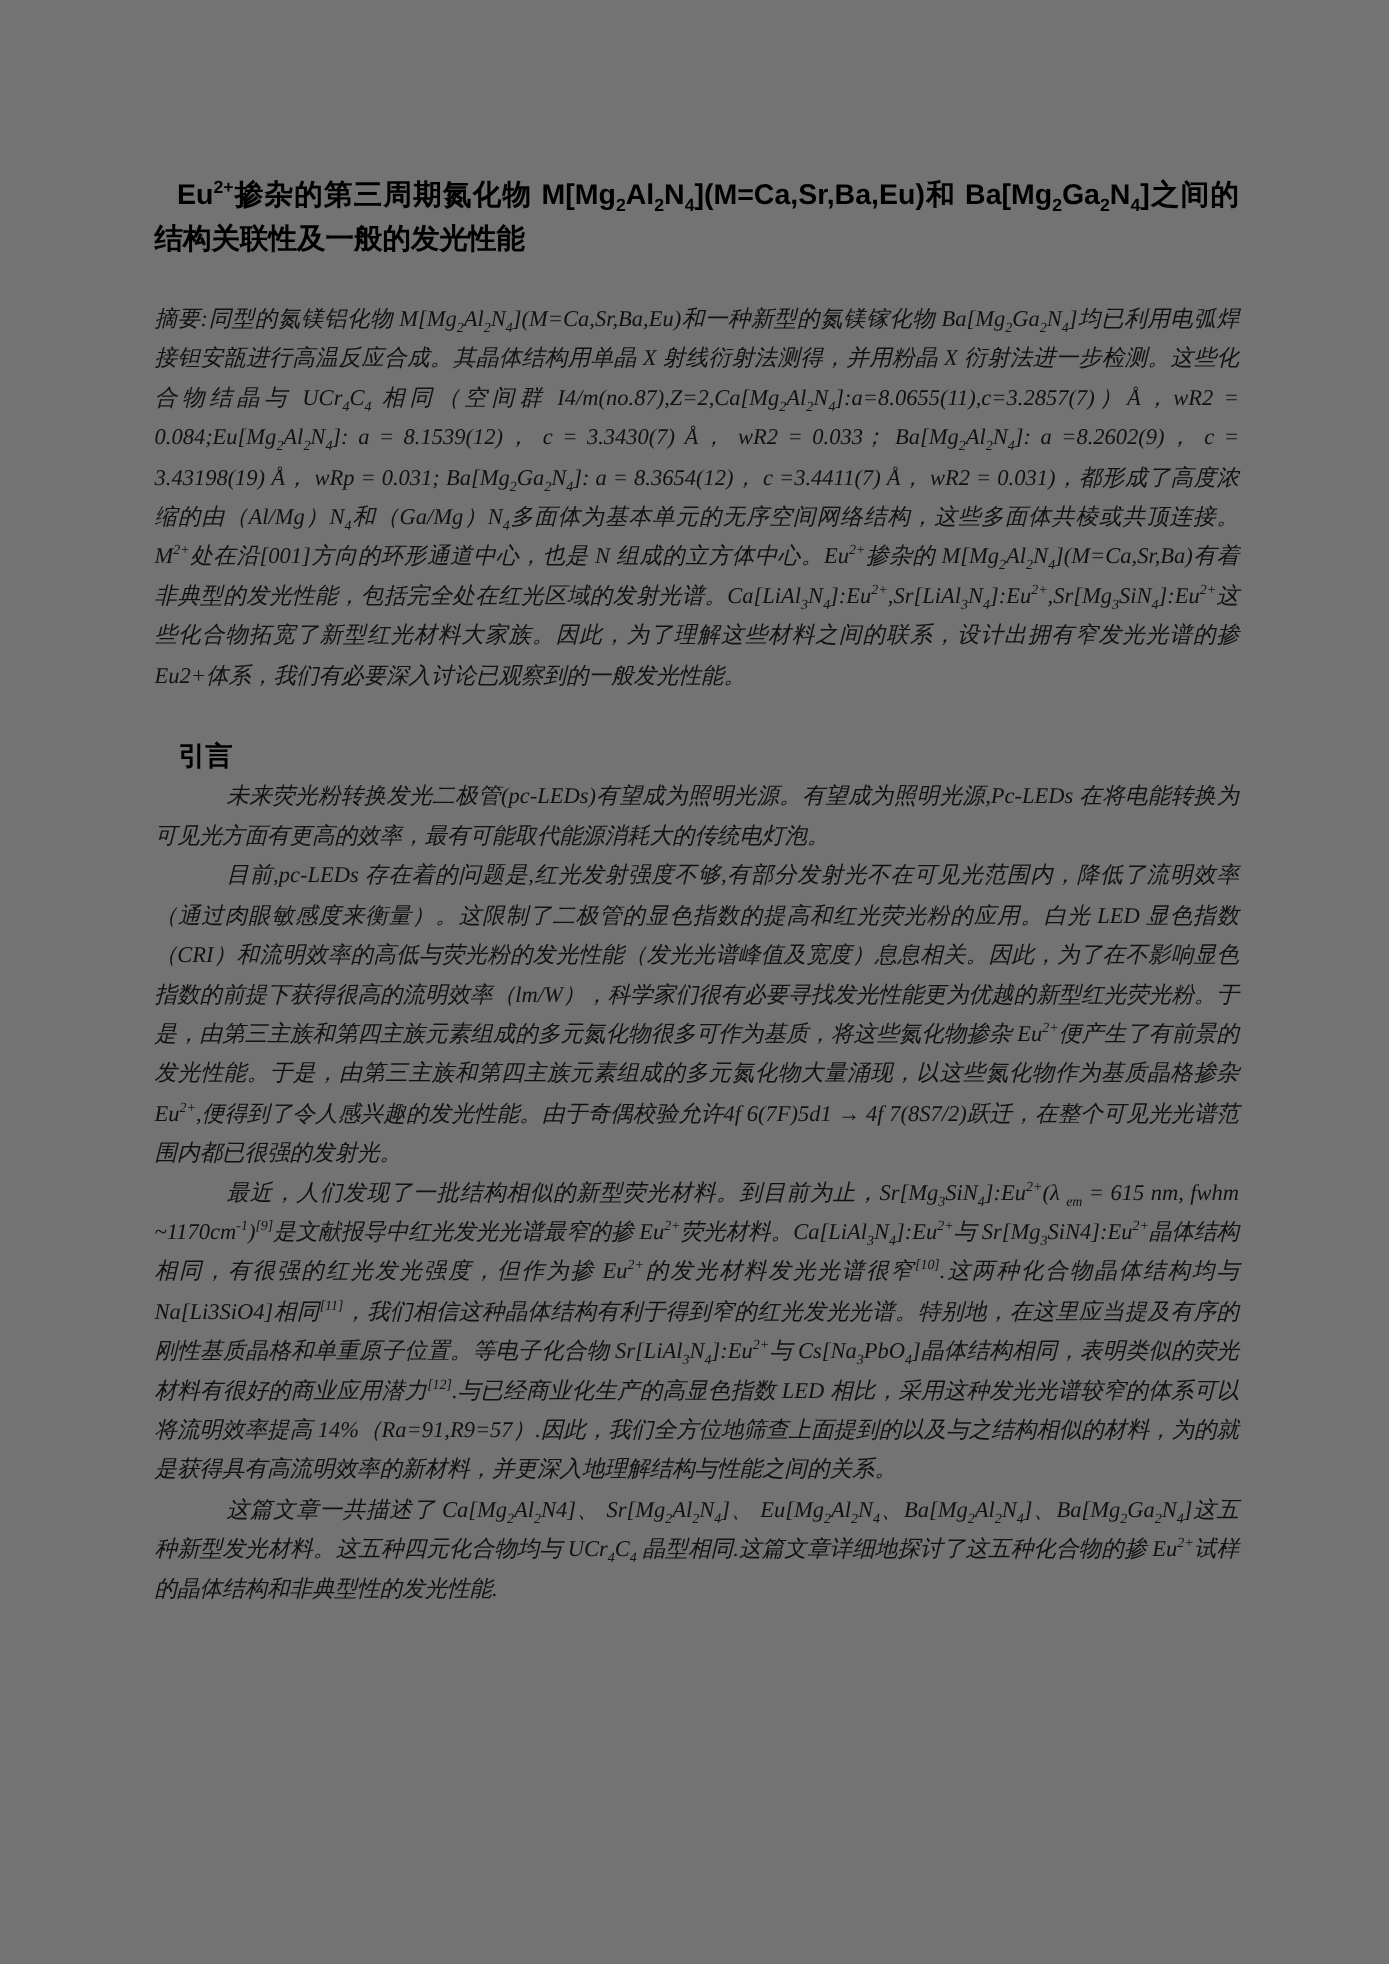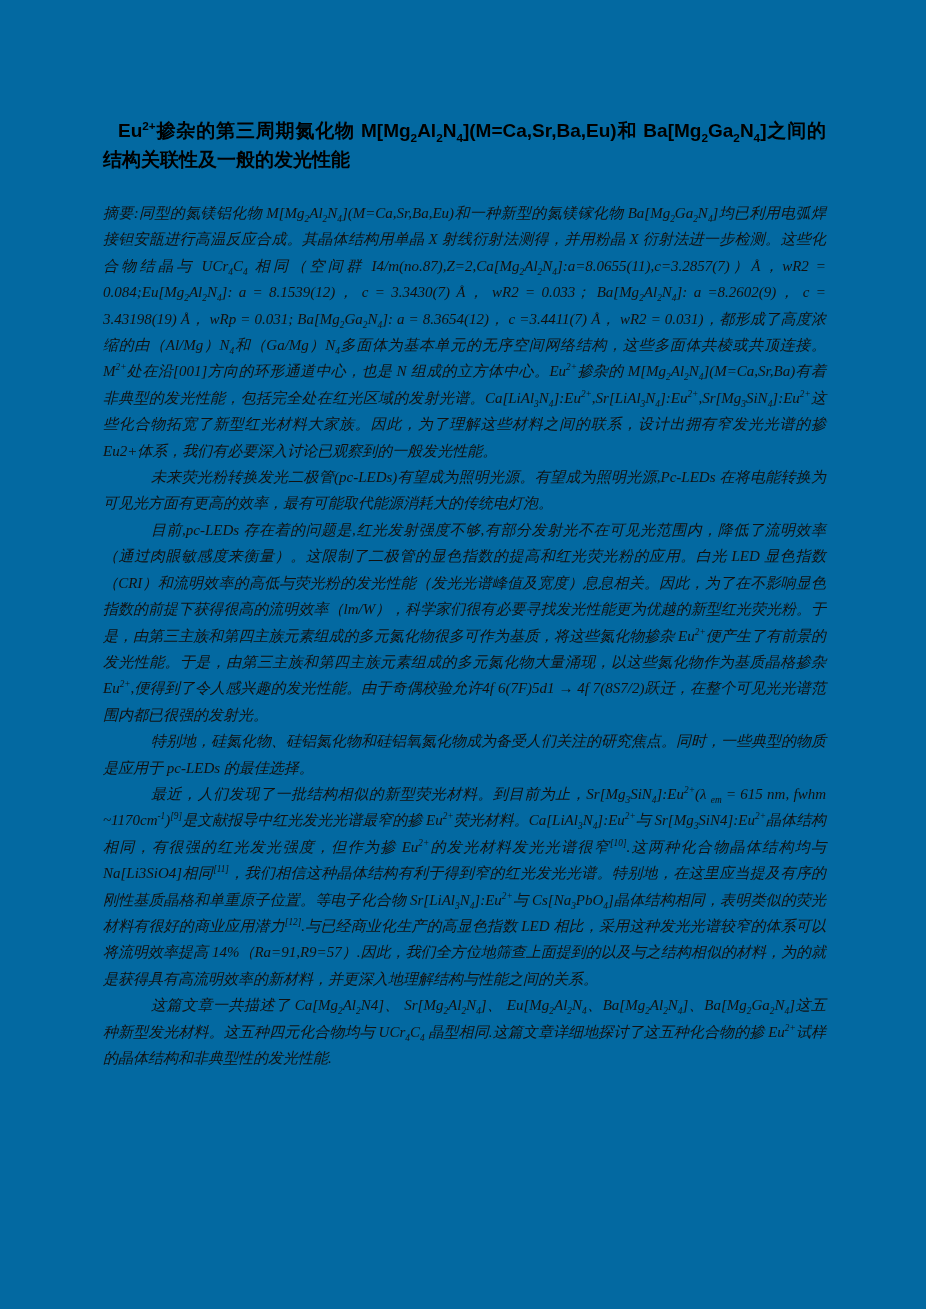--- a/index.html
+++ b/index.html
@@ -1,21 +1,21 @@
 <!DOCTYPE html>
 <html lang="zh"><head>
 <meta charset="utf-8">
 <style>
   html,body { margin:0; padding:0; background:#ffffff; }
   .page {
     position:relative;
     box-sizing:border-box;
     width:926px;
     height:1309px;
-    background:#0369a1;
+    background:#737373;
     padding:116px 100px 0 103px;
     color:#111111;
     overflow:hidden;
   }
   .doc-title {
     font-family:"Liberation Sans", sans-serif;
     font-weight:700;
     font-size:19px;
     line-height:29px;
     color:#000000;
@@ -49,25 +49,25 @@
 </style>
 </head>
 <body>
 
 <div class="page">
 
   <h1 class="doc-title">Eu<sup>2+</sup>掺杂的第三周期氮化物 M[Mg<sub>2</sub>Al<sub>2</sub>N<sub>4</sub>](M=Ca,Sr,Ba,Eu)和 Ba[Mg<sub>2</sub>Ga<sub>2</sub>N<sub>4</sub>]之间的结构关联性及一般的发光性能</h1>
 
   <p class="para">摘要:同型的氮镁铝化物 M[Mg<sub>2</sub>Al<sub>2</sub>N<sub>4</sub>](M=Ca,Sr,Ba,Eu)和一种新型的氮镁镓化物 Ba[Mg<sub>2</sub>Ga<sub>2</sub>N<sub>4</sub>]均已利用电弧焊接钽安瓿进行高温反应合成。其晶体结构用单晶 X 射线衍射法测得，并用粉晶 X 衍射法进一步检测。这些化合物结晶与 UCr<sub>4</sub>C<sub>4</sub> 相同（空间群 I4/m(no.87),Z=2,Ca[Mg<sub>2</sub>Al<sub>2</sub>N<sub>4</sub>]:a=8.0655(11),c=3.2857(7)）Å，wR2 = 0.084;Eu[Mg<sub>2</sub>Al<sub>2</sub>N<sub>4</sub>]: a = 8.1539(12)， c = 3.3430(7) Å， wR2 = 0.033； Ba[Mg<sub>2</sub>Al<sub>2</sub>N<sub>4</sub>]: a =8.2602(9)， c = 3.43198(19) Å， wRp = 0.031; Ba[Mg<sub>2</sub>Ga<sub>2</sub>N<sub>4</sub>]: a = 8.3654(12)， c =3.4411(7) Å， wR2 = 0.031)，都形成了高度浓缩的由（Al/Mg）N<sub>4</sub>和（Ga/Mg）N<sub>4</sub>多面体为基本单元的无序空间网络结构，这些多面体共棱或共顶连接。M<sup>2+</sup>处在沿[001]方向的环形通道中心，也是 N 组成的立方体中心。Eu<sup>2+</sup>掺杂的 M[Mg<sub>2</sub>Al<sub>2</sub>N<sub>4</sub>](M=Ca,Sr,Ba)有着非典型的发光性能，包括完全处在红光区域的发射光谱。Ca[LiAl<sub>3</sub>N<sub>4</sub>]:Eu<sup>2+</sup>,Sr[LiAl<sub>3</sub>N<sub>4</sub>]:Eu<sup>2+</sup>,Sr[Mg<sub>3</sub>SiN<sub>4</sub>]:Eu<sup>2+</sup>这些化合物拓宽了新型红光材料大家族。因此，为了理解这些材料之间的联系，设计出拥有窄发光光谱的掺Eu2+体系，我们有必要深入讨论已观察到的一般发光性能。</p>
 
+  <h2 class="sec-heading h-intro">引言</h2>
 
   <p class="para indent">未来荧光粉转换发光二极管(pc-LEDs)有望成为照明光源。有望成为照明光源,Pc-LEDs 在将电能转换为可见光方面有更高的效率，最有可能取代能源消耗大的传统电灯泡。</p>
 
   <p class="para indent">目前,pc-LEDs 存在着的问题是,红光发射强度不够,有部分发射光不在可见光范围内，降低了流明效率（通过肉眼敏感度来衡量）。这限制了二极管的显色指数的提高和红光荧光粉的应用。白光 LED 显色指数（CRI）和流明效率的高低与荧光粉的发光性能（发光光谱峰值及宽度）息息相关。因此，为了在不影响显色指数的前提下获得很高的流明效率（lm/W），科学家们很有必要寻找发光性能更为优越的新型红光荧光粉。于是，由第三主族和第四主族元素组成的多元氮化物很多可作为基质，将这些氮化物掺杂 Eu<sup>2+</sup>便产生了有前景的发光性能。于是，由第三主族和第四主族元素组成的多元氮化物大量涌现，以这些氮化物作为基质晶格掺杂 Eu<sup>2+</sup>,便得到了令人感兴趣的发光性能。由于奇偶校验允许4f 6(7F)5d1 → 4f 7(8S7/2)跃迁，在整个可见光光谱范围内都已很强的发射光。</p>
 
-  <p class="para indent">特别地，硅氮化物、硅铝氮化物和硅铝氧氮化物成为备受人们关注的研究焦点。同时，一些典型的物质是应用于 pc-LEDs 的最佳选择。</p>
 
   <p class="para indent">最近，人们发现了一批结构相似的新型荧光材料。到目前为止，Sr[Mg<sub>3</sub>SiN<sub>4</sub>]:Eu<sup>2+</sup>(λ <sub>em</sub> = 615 nm, fwhm ~1170cm<sup>-1</sup>)<sup>[9]</sup>是文献报导中红光发光光谱最窄的掺 Eu<sup>2+</sup>荧光材料。Ca[LiAl<sub>3</sub>N<sub>4</sub>]:Eu<sup>2+</sup>与 Sr[Mg<sub>3</sub>SiN4]:Eu<sup>2+</sup>晶体结构相同，有很强的红光发光强度，但作为掺 Eu<sup>2+</sup>的发光材料发光光谱很窄<sup>[10]</sup>.这两种化合物晶体结构均与 Na[Li3SiO4]相同<sup>[11]</sup>，我们相信这种晶体结构有利于得到窄的红光发光光谱。特别地，在这里应当提及有序的刚性基质晶格和单重原子位置。等电子化合物 Sr[LiAl<sub>3</sub>N<sub>4</sub>]:Eu<sup>2+</sup>与 Cs[Na<sub>3</sub>PbO<sub>4</sub>]晶体结构相同，表明类似的荧光材料有很好的商业应用潜力<sup>[12]</sup>.与已经商业化生产的高显色指数 LED 相比，采用这种发光光谱较窄的体系可以将流明效率提高 14%（Ra=91,R9=57）.因此，我们全方位地筛查上面提到的以及与之结构相似的材料，为的就是获得具有高流明效率的新材料，并更深入地理解结构与性能之间的关系。</p>
 
   <p class="para indent">这篇文章一共描述了 Ca[Mg<sub>2</sub>Al<sub>2</sub>N4]、 Sr[Mg<sub>2</sub>Al<sub>2</sub>N<sub>4</sub>]、 Eu[Mg<sub>2</sub>Al<sub>2</sub>N<sub>4</sub>、Ba[Mg<sub>2</sub>Al<sub>2</sub>N<sub>4</sub>]、Ba[Mg<sub>2</sub>Ga<sub>2</sub>N<sub>4</sub>]这五种新型发光材料。这五种四元化合物均与 UCr<sub>4</sub>C<sub>4</sub> 晶型相同.这篇文章详细地探讨了这五种化合物的掺 Eu<sup>2+</sup>试样的晶体结构和非典型性的发光性能.</p>
 
 
 </div>
 
 </body></html>

